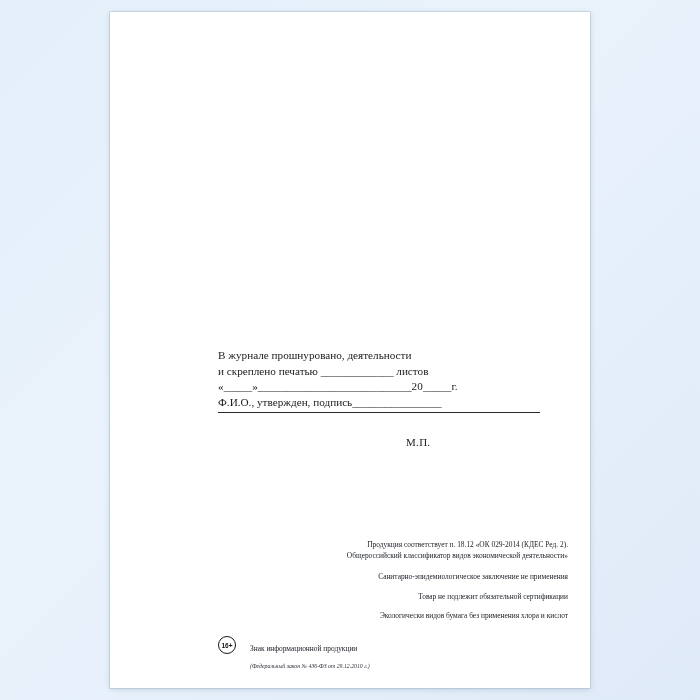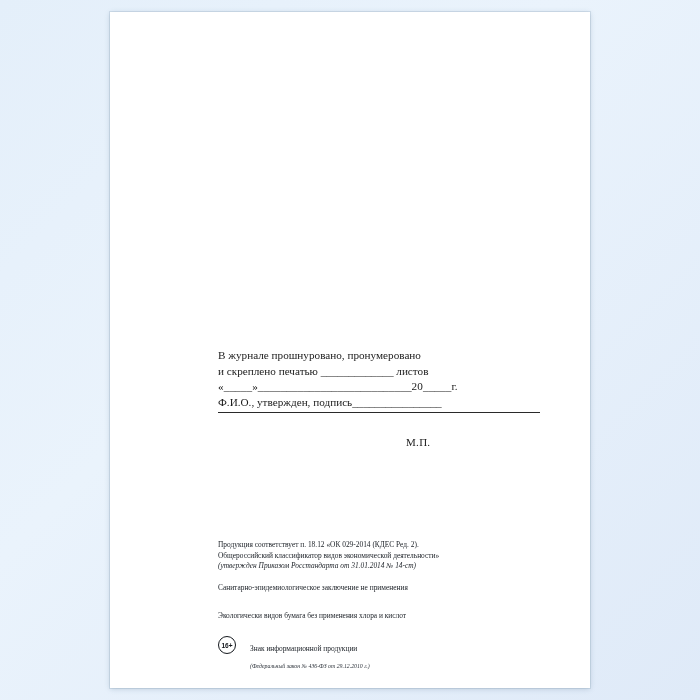--- a/index.html
+++ b/index.html
@@ -67,20 +67,21 @@
     letter-spacing: 0.3px;
   }
 
   
   .legal {
     position: absolute;
     left: 108px;
     top: 528px;
     width: 350px;
     color: #20252b;
+    text-align: right;
   }
   .legal p {
     margin: 0;
     font-size: 7.4px;
     line-height: 10.6px;
     white-space: nowrap;
   }
   .legal .italic {
     font-style: italic;
   }
@@ -128,36 +129,36 @@
   }
 </style>
 </head>
 <body>
 
 <div id="stage">
   <div class="page">
     <div class="page-inner">
 
       <div class="cert-block">
-        <div class="cert-line l1">В журнале прошнуровано, пронумеровано</div>
+        <div class="cert-line l1">В журнале прошнуровано, деятельности</div>
         <div class="cert-line l2">и скреплено печатью _____________ листов</div>
         <div class="cert-line l3">«_____»___________________________20_____г.</div>
         <div class="cert-line l4">Ф.И.О., утвержден, подпись________________</div>
         <div class="cert-rule"></div>
       </div>
 
       <div class="mp">М.П.</div>
 
       <div class="legal">
         <p>Продукция соответствует п. 18.12 «ОК 029-2014 (КДЕС Ред. 2).</p>
         <p>Общероссийский классификатор видов экономической деятельности»</p>
-        <p class="italic">(утвержден Приказом Росстандарта от 31.01.2014 № 14-ст)</p>
         <div class="gap"></div>
         <p>Санитарно-эпидемиологическое заключение не применения</p>
         <div class="small-gap"></div>
+        <p>Товар не подлежит обязательной сертификации</p>
         <div class="small-gap"></div>
         <p>Экологически видов бумага без применения хлора и кислот</p>
       </div>
 
       <div class="info-row">
         <div class="age-badge">16+</div>
         <div class="info-text">
           <p>Знак информационной продукции</p>
           <p class="sub">(Федеральный закон № 436-ФЗ от 29.12.2010 г.)</p>
         </div>

